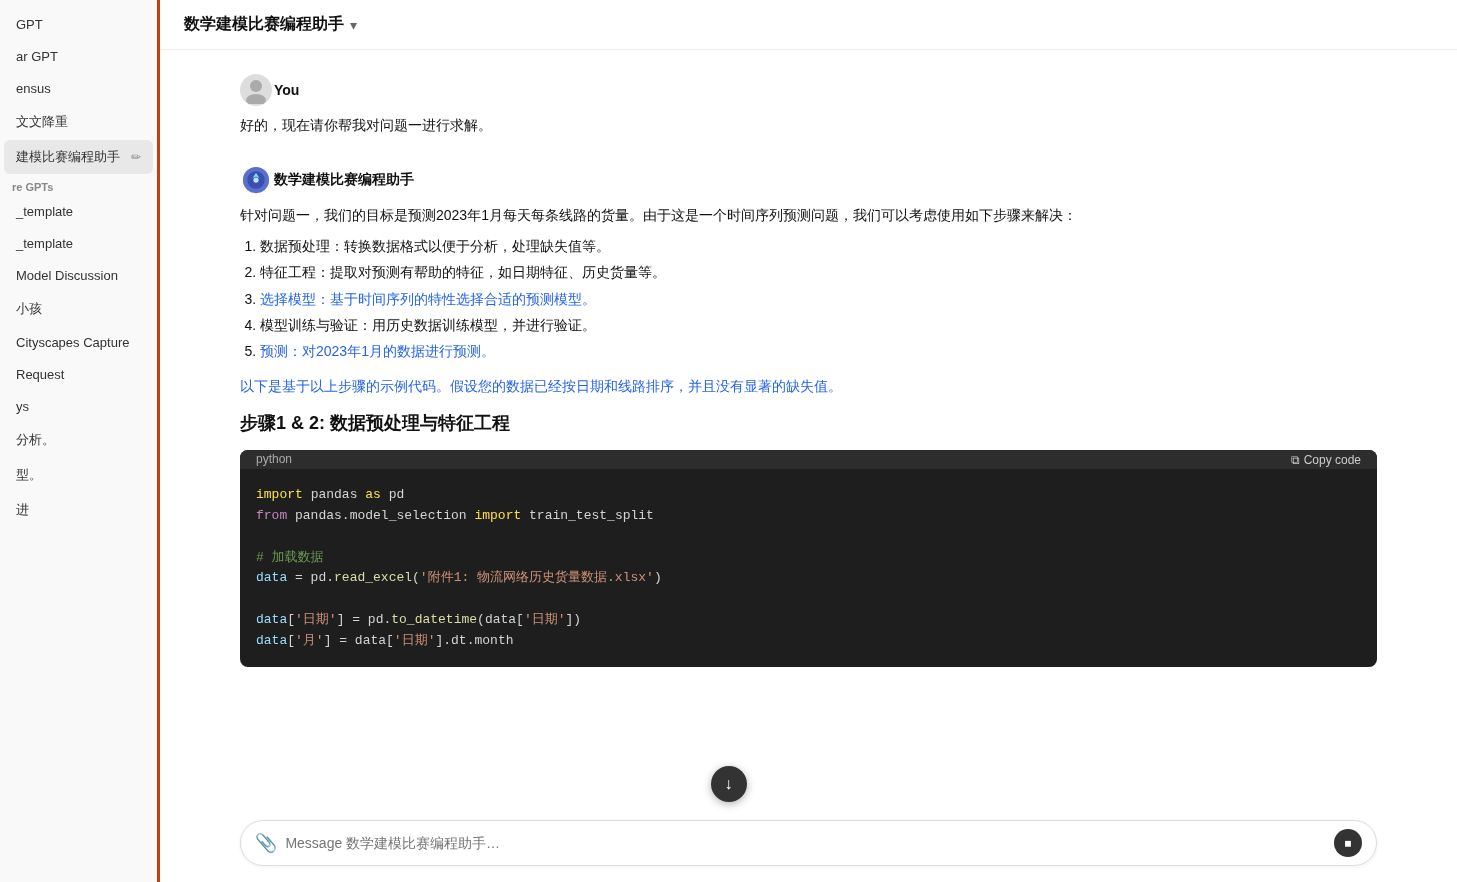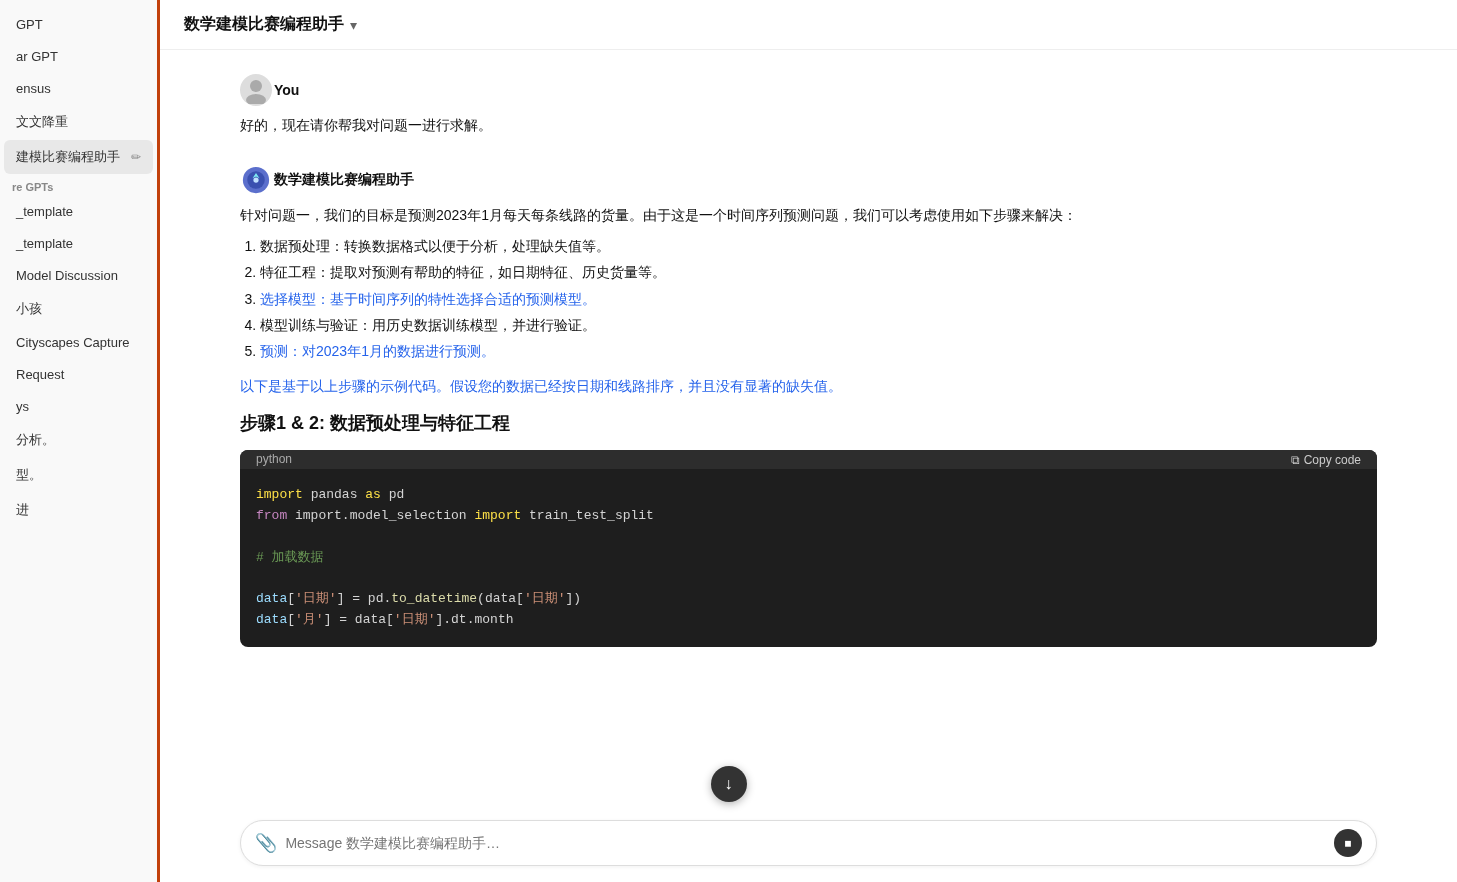--- a/index.html
+++ b/index.html
@@ -395,23 +395,24 @@
         <div class="code-block">
           <div class="code-header">
             <span class="code-lang">python</span>
             <button class="copy-btn">
               <span>⧉</span>
               <span>Copy code</span>
             </button>
           </div>
           <div class="code-body">
             <div><span class="kw">import</span> <span class="plain"> pandas </span><span class="kw">as</span><span class="plain"> pd</span></div>
-            <div><span class="kw2">from</span><span class="plain"> import.model_selection </span><span class="kw">import</span><span class="plain"> train_test_split</span></div>
+            <div><span class="kw2">from</span><span class="plain"> pandas.model_selection </span><span class="kw">import</span><span class="plain"> train_test_split</span></div>
             <div>&nbsp;</div>
             <div><span class="comment"># 加载数据</span></div>
+            <div><span class="var-blue">data</span><span class="plain"> = pd.</span><span class="fn">read_excel</span><span class="plain">(</span><span class="str">'附件1: 物流网络历史货量数据.xlsx'</span><span class="plain">)</span></div>
             <div>&nbsp;</div>
             <div><span class="var-blue">data</span><span class="plain">[</span><span class="str">'日期'</span><span class="plain">] = pd.</span><span class="fn">to_datetime</span><span class="plain">(data[</span><span class="str">'日期'</span><span class="plain">])</span></div>
             <div><span class="var-blue">data</span><span class="plain">[</span><span class="str">'月'</span><span class="plain">] = data[</span><span class="str">'日期'</span><span class="plain">].dt.month</span></div>
           </div>
         </div>
       </div>
     </div>
   </div>
 
   <div class="scroll-down-btn">

